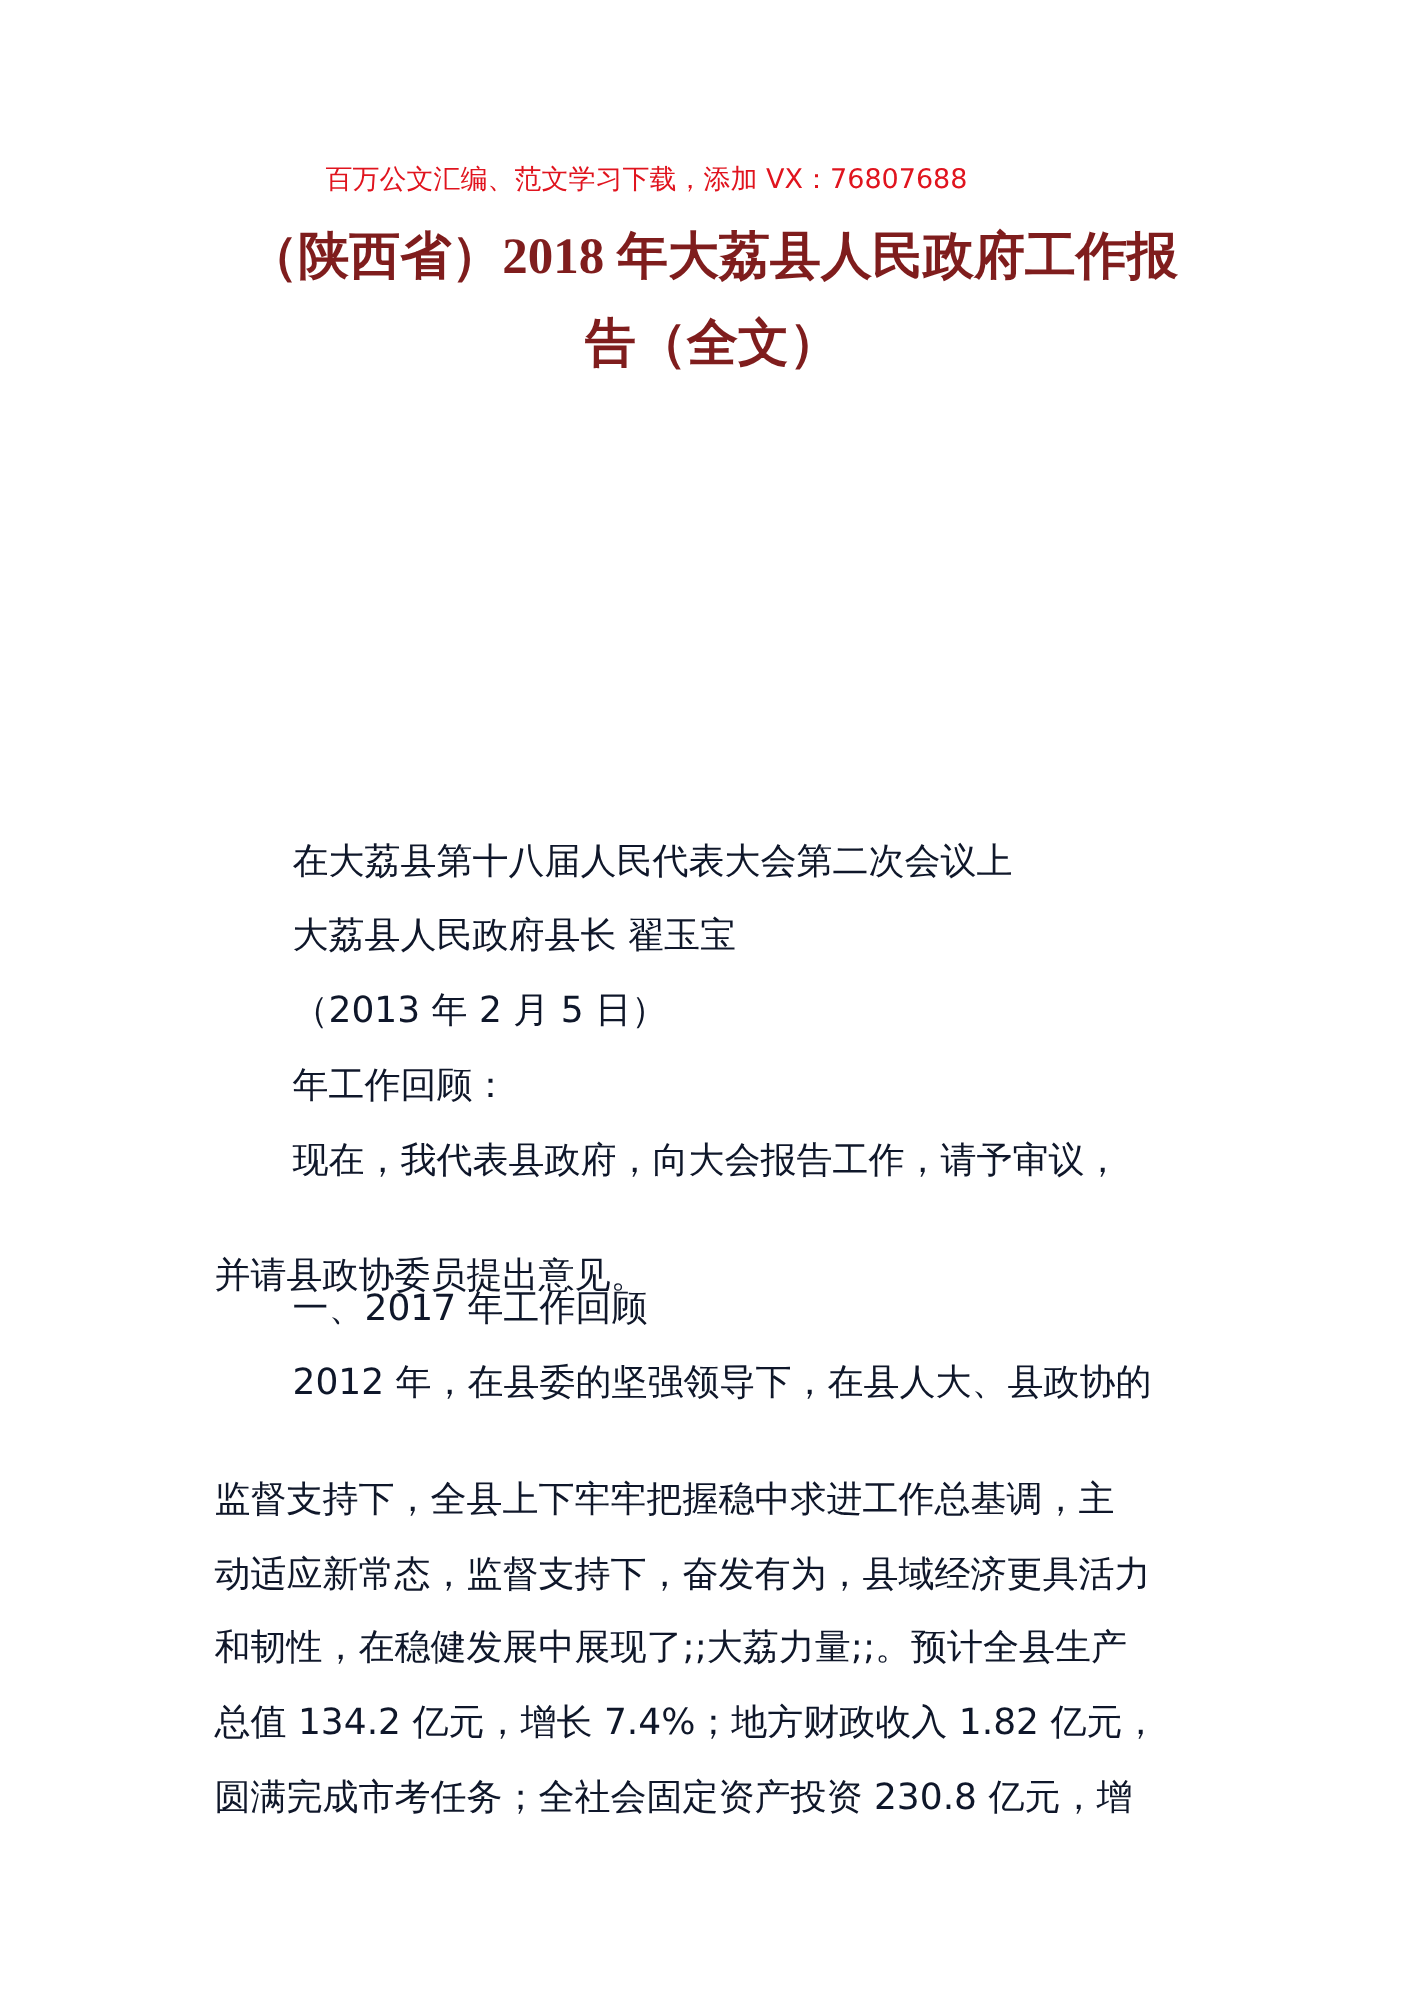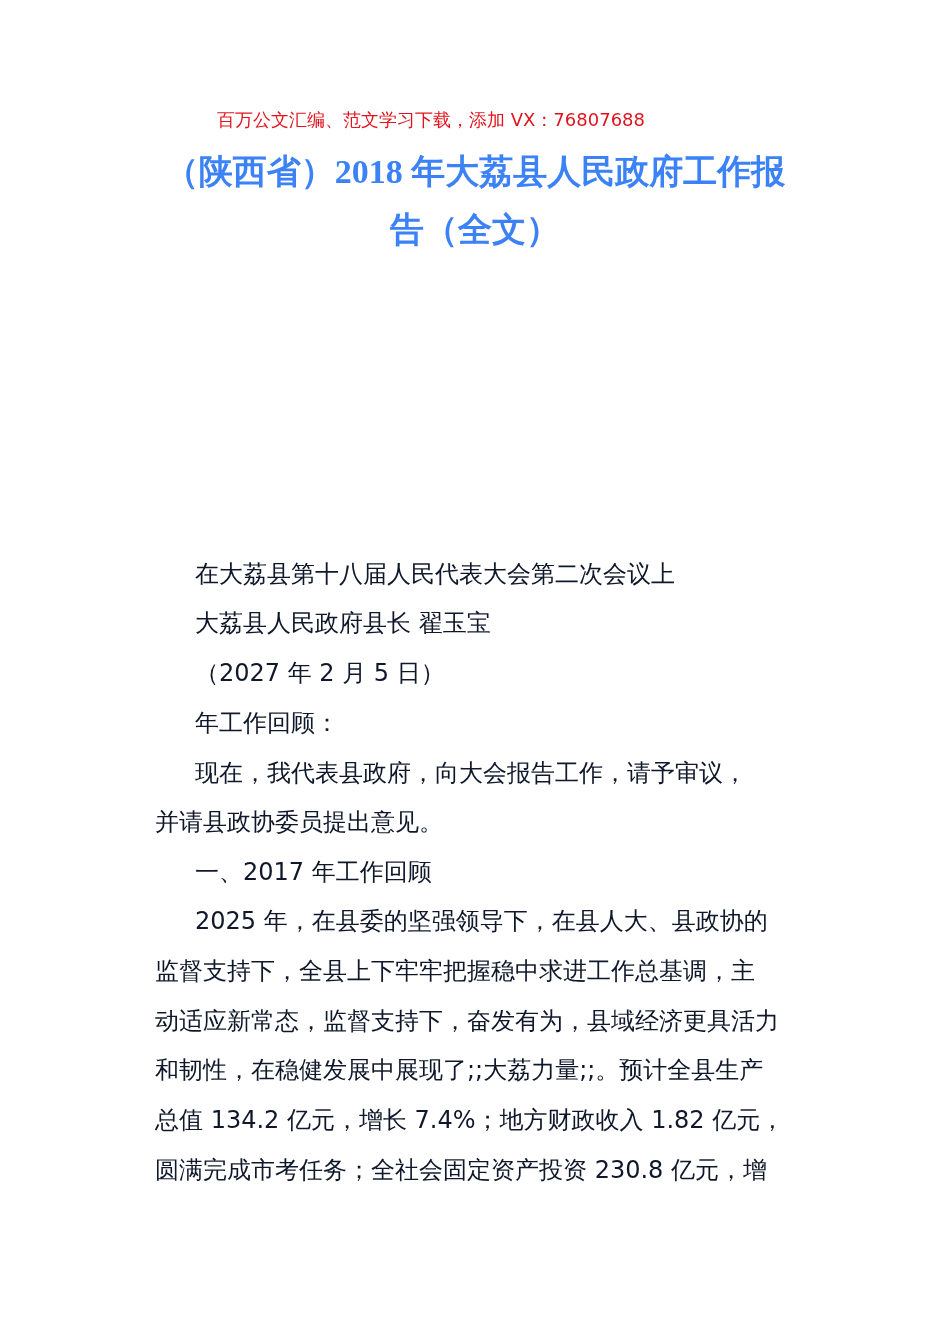--- a/index.html
+++ b/index.html
@@ -2,40 +2,40 @@
 <html><head>
 <meta charset="utf-8">
 <style>
   html, body { margin: 0; padding: 0; background: #ffffff; }
   body { width: 950px; height: 1344px; position: relative; overflow: hidden;
          font-family: "DejaVu Sans", "Liberation Sans", sans-serif; color: #111; }
   .header-note { position: absolute; top: 68px; left: 0; width: 862px; text-align: center;
                  color: #e0141e; font-size: 18px; letter-spacing: 0px; line-height: 26px; margin-top: 39px; }
   .title { position: absolute; left: 130px; width: 690px; text-align: center;
            font-family: "Liberation Serif", "DejaVu Serif", serif; font-weight: bold;
-           font-size: 34px; color: #3b82f6; line-height: 58px; top: 143px; }
+           font-size: 34px; color: #7f1d1d; line-height: 58px; top: 143px; }
   .line { position: absolute; font-size: 24px; line-height: 30px; color: #0f172a; white-space: nowrap; }
   .indent { left: 195px; }
-  .flush { left: 155px; }
+  .flush { left: 143px; margin-top: 28px; }
 </style>
 </head>
 <body>
 
 <div class="header-note">百万公文汇编、范文学习下载，添加 VX：76807688</div>
 
 <div class="title">
   <div>（陕西省）2018 年大荔县人民政府工作报</div>
   <div>告（全文）</div>
 </div>
 
 <div class="line indent" style="top:559px">在大荔县第十八届人民代表大会第二次会议上</div>
 <div class="line indent" style="top:608px">大荔县人民政府县长 翟玉宝</div>
-<div class="line indent" style="top:658px">（2027 年 2 月 5 日）</div>
+<div class="line indent" style="top:658px">（2013 年 2 月 5 日）</div>
 <div class="line indent" style="top:708px">年工作回顾：</div>
 <div class="line indent" style="top:758px">现在，我代表县政府，向大会报告工作，请予审议，</div>
 <div class="line flush" style="top:807px">并请县政协委员提出意见。</div>
 <div class="line indent" style="top:857px">一、2017 年工作回顾</div>
-<div class="line indent" style="top:906px">2025 年，在县委的坚强领导下，在县人大、县政协的</div>
+<div class="line indent" style="top:906px">2012 年，在县委的坚强领导下，在县人大、县政协的</div>
 <div class="line flush" style="top:956px">监督支持下，全县上下牢牢把握稳中求进工作总基调，主</div>
 <div class="line flush" style="top:1006px">动适应新常态，监督支持下，奋发有为，县域经济更具活力</div>
 <div class="line flush" style="top:1055px">和韧性，在稳健发展中展现了;;大荔力量;;。预计全县生产</div>
 <div class="line flush" style="top:1105px">总值 134.2 亿元，增长 7.4%；地方财政收入 1.82 亿元，</div>
 <div class="line flush" style="top:1155px">圆满完成市考任务；全社会固定资产投资 230.8 亿元，增</div>
 
 </body></html>

